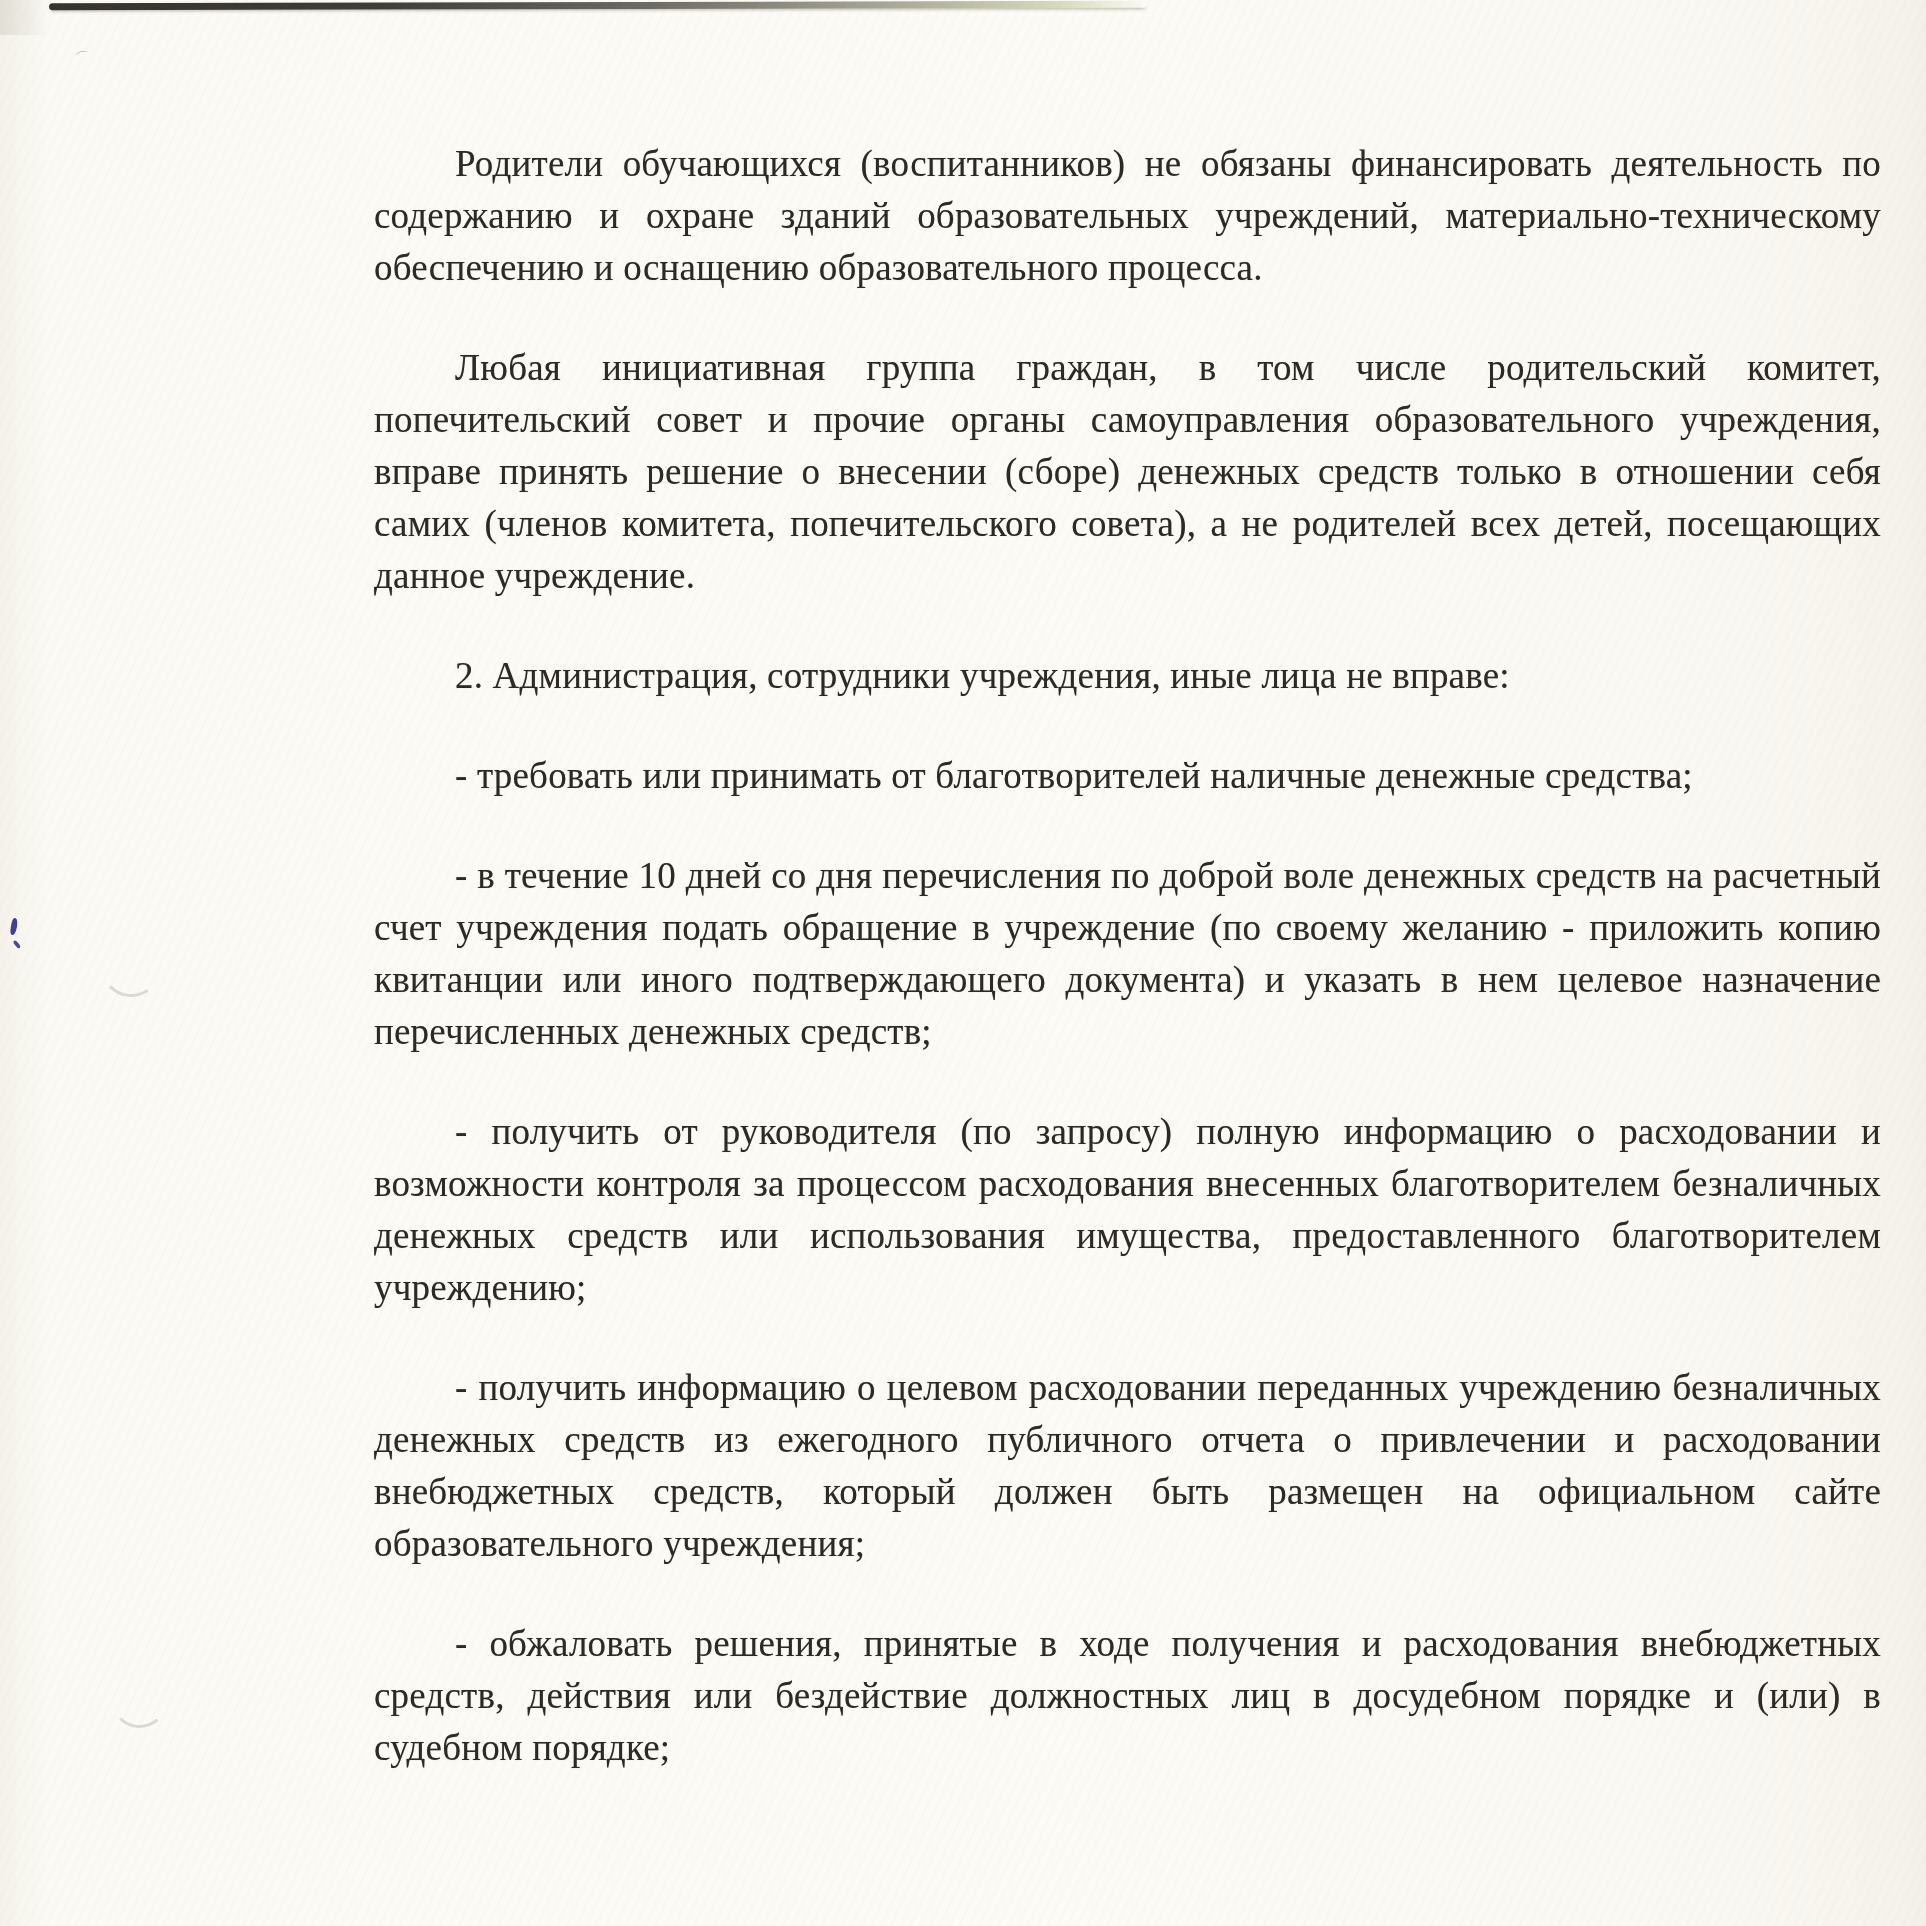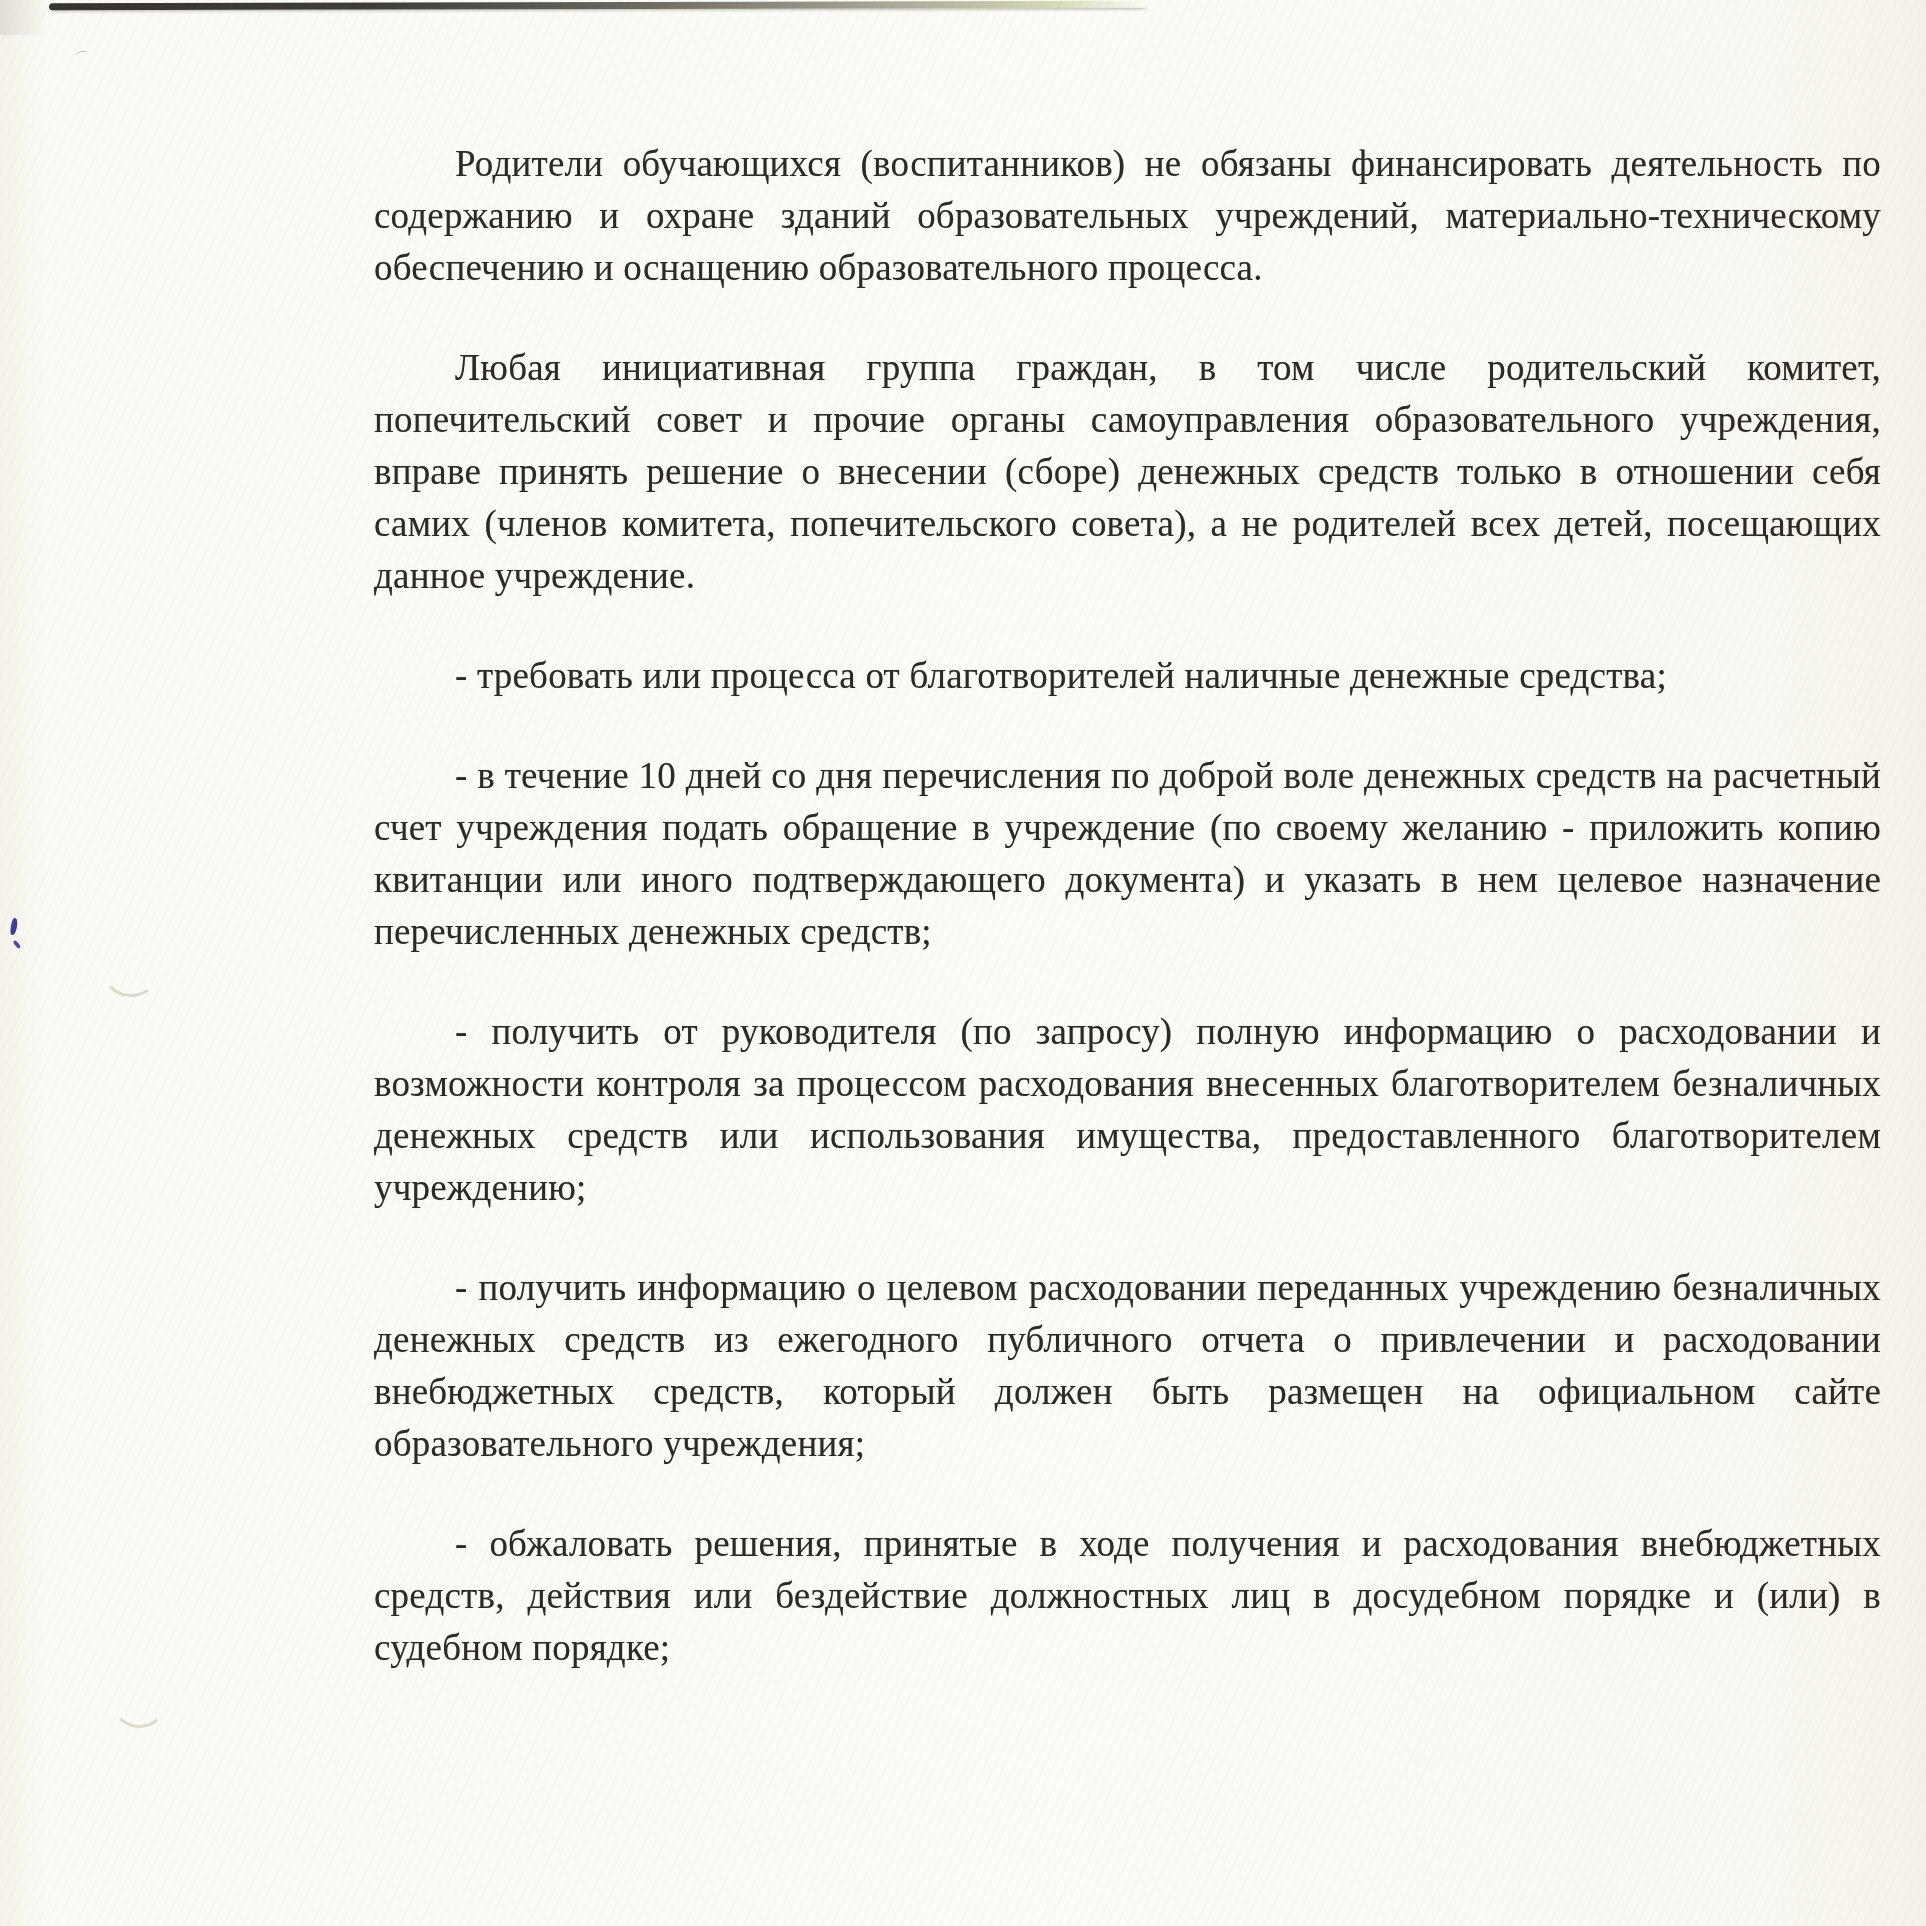--- a/index.html
+++ b/index.html
@@ -117,21 +117,22 @@
   <div class="ink-mark">
     <span class="stroke-a"></span>
     <span class="stroke-b"></span>
   </div>
   <div class="crescent c1"></div>
   <div class="crescent c2"></div>
 
   <div class="text-block">
     <p>Родители обучающихся (воспитанников) не обязаны финансировать деятельность по содержанию и охране зданий образовательных учреждений, материально-техническому обеспечению и оснащению образовательного процесса.</p>
     <p>Любая инициативная группа граждан, в том числе родительский комитет, попечительский совет и прочие органы самоуправления образовательного учреждения, вправе принять решение о внесении (сборе) денежных средств только в отношении себя самих (членов комитета, попечительского совета), а не родителей всех детей, посещающих данное учреждение.</p>
-    <p>- требовать или процесса от благотворителей наличные денежные средства;</p>
+    <p>2. Администрация, сотрудники учреждения, иные лица не вправе:</p>
+    <p>- требовать или принимать от благотворителей наличные денежные средства;</p>
     <p>- в течение 10 дней со дня перечисления по доброй воле денежных средств на расчетный счет учреждения подать обращение в учреждение (по своему желанию - приложить копию квитанции или иного подтверждающего документа) и указать в нем целевое назначение перечисленных денежных средств;</p>
     <p>- получить от руководителя (по запросу) полную информацию о расходовании и возможности контроля за процессом расходования внесенных благотворителем безналичных денежных средств или использования имущества, предоставленного благотворителем учреждению;</p>
     <p>- получить информацию о целевом расходовании переданных учреждению безналичных денежных средств из ежегодного публичного отчета о привлечении и расходовании внебюджетных средств, который должен быть размещен на официальном сайте образовательного учреждения;</p>
     <p>- обжаловать решения, принятые в ходе получения и расходования внебюджетных средств, действия или бездействие должностных лиц в досудебном порядке и (или) в судебном порядке;</p>
 
   </div>
 
 </div>
 
 

